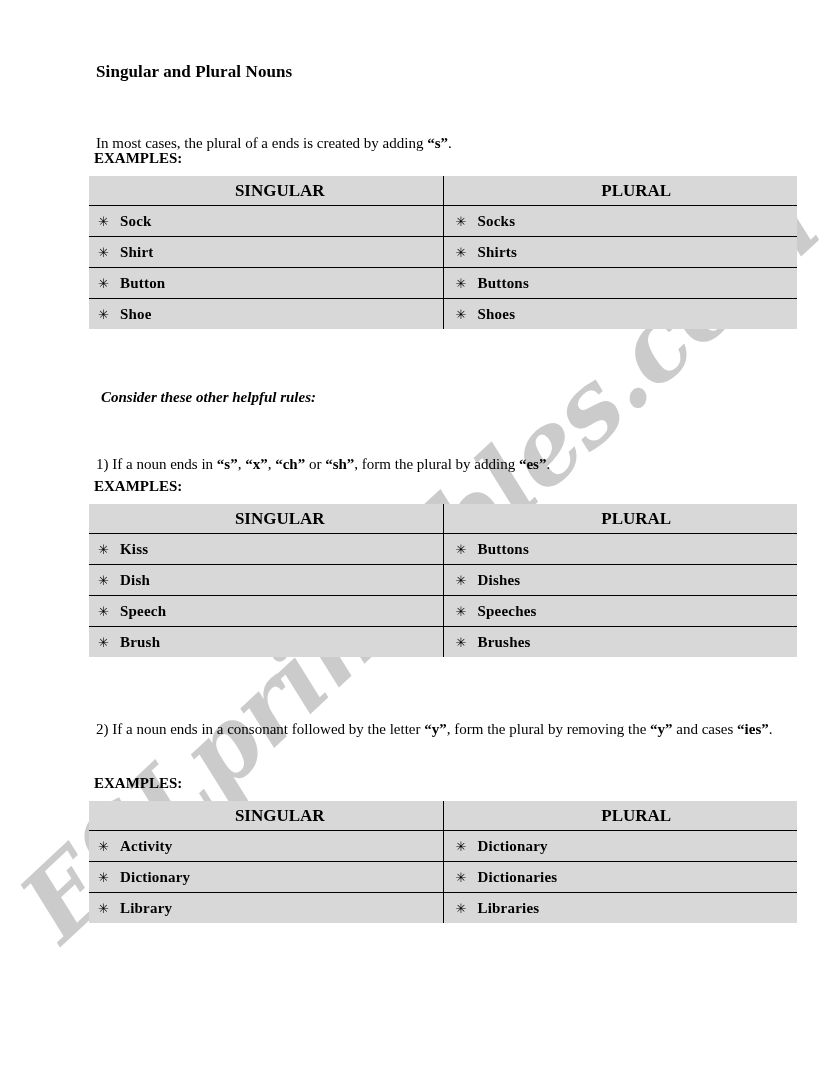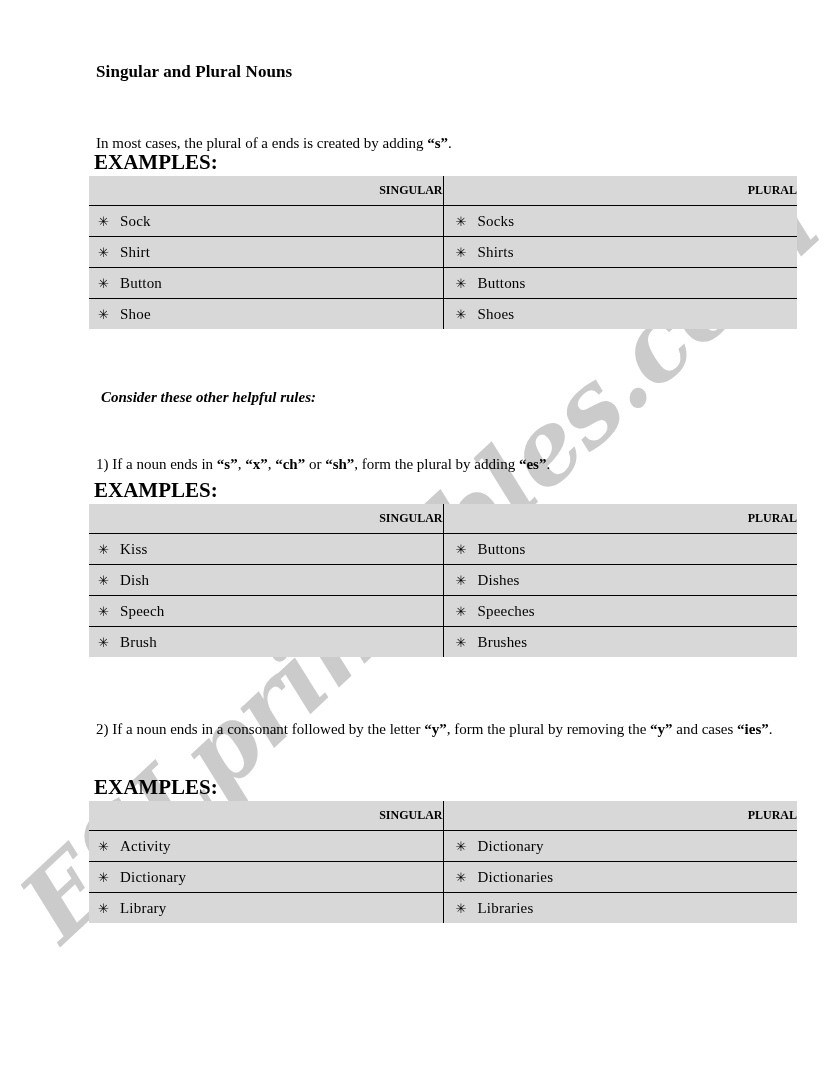--- a/index.html
+++ b/index.html
@@ -71,21 +71,21 @@
   .intro-line {
     position: absolute;
     left: 7px;
     top: 120px;
     font-size: 15px;
     white-space: nowrap;
   }
   .intro-line b { font-weight: bold; }
 
   .examples-label {
-    font-size: 21px;
+    font-size: 15px;
     font-weight: bold;
     position: absolute;
     left: 5px;
   }
   #examples-1 { top: 150px; }
   #examples-2 { top: 478px; }
   #examples-3 { top: 775px; }
 
   .section-heading {
     position: absolute;
@@ -124,27 +124,28 @@
   table.noun-table col.col-plural   { width: 354px; }
 
   table.noun-table th,
   table.noun-table td {
     background: #d8d8d8;
     padding: 0;
     margin: 0;
     vertical-align: middle;
     border-left: none;
     border-right: none;
+    font-weight: bold;
   }
 
   table.noun-table th {
     height: 29px;
-    font-size: 12px;
-    font-weight: bold;
-    text-align: right;
+    font-size: 17px;
+    font-weight: bold;
+    text-align: center;
     padding-left: 28px;
     border-bottom: 1.5px solid #000000;
     border-top: none;
   }
   table.noun-table th.plural-head { padding-left: 32px; border-radius: 11px; }
   table.noun-table th.plural-head,
   table.noun-table td.plural-cell {
     border-left: 1.5px solid #000000;
   }
 

